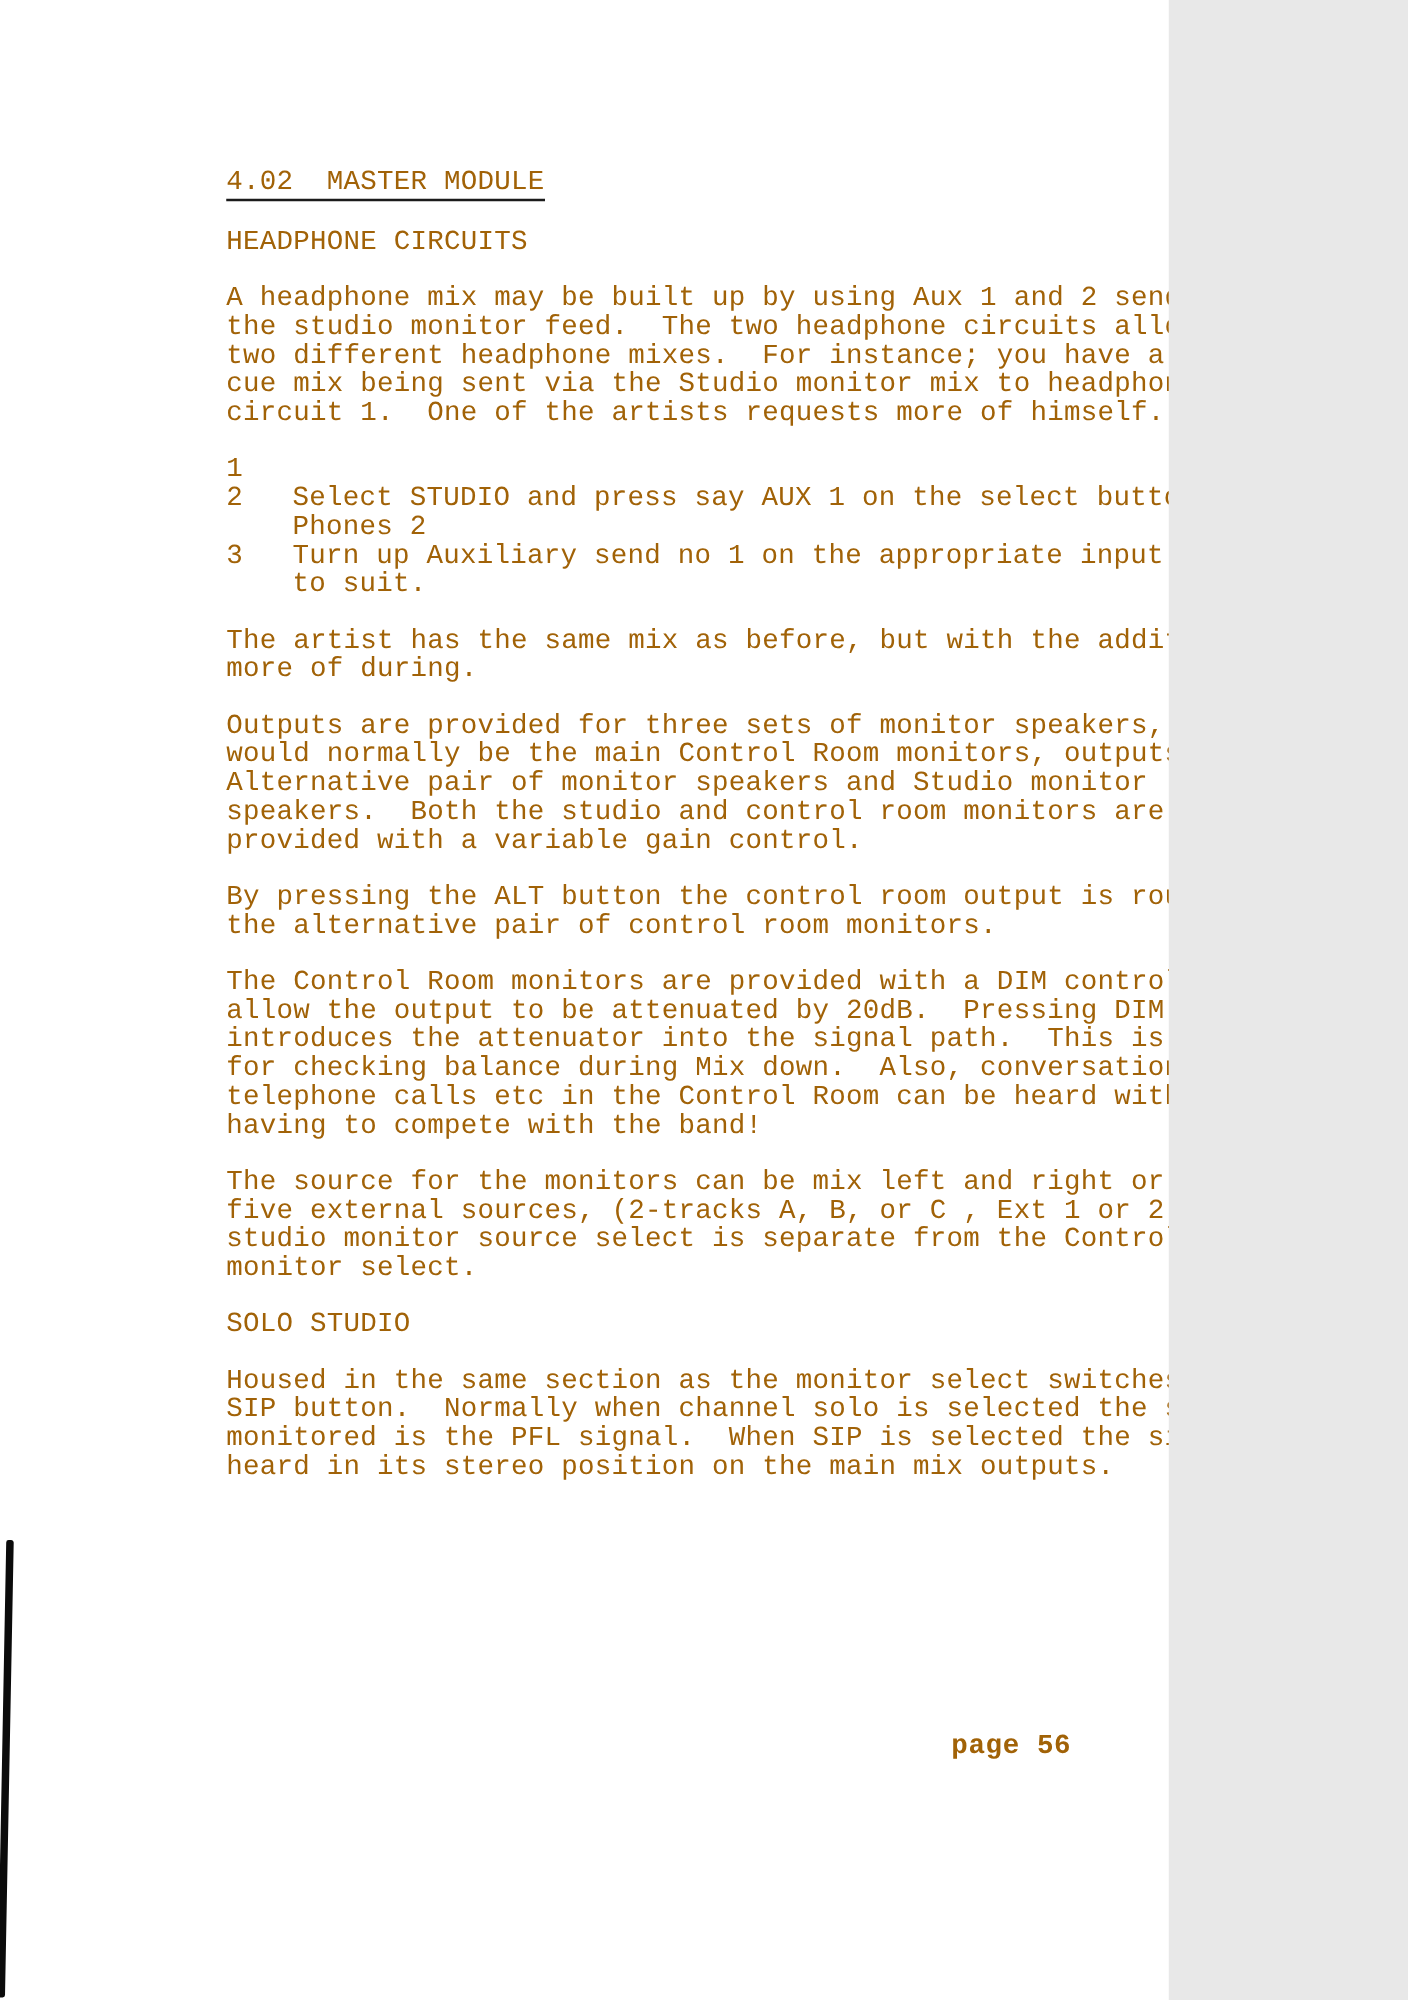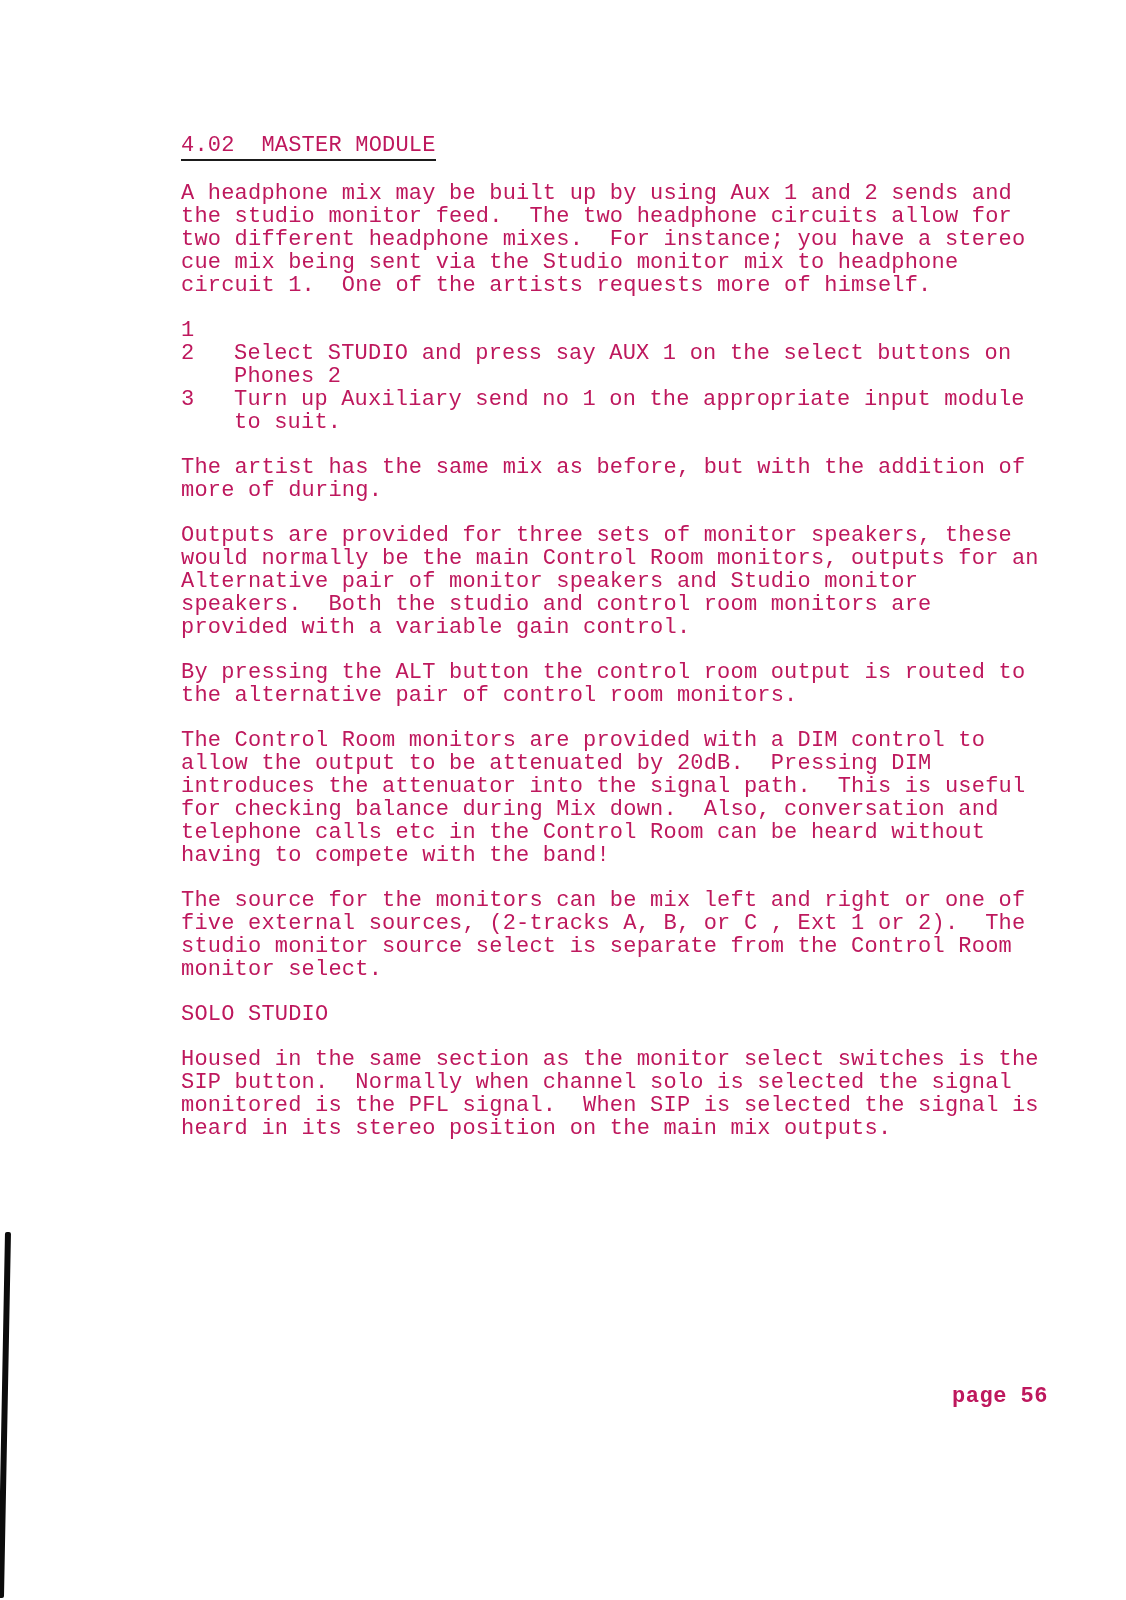--- a/index.html
+++ b/index.html
@@ -1,23 +1,23 @@
 <!DOCTYPE html>
 <html><head>
 <meta charset="utf-8">
 <style>
   html, body { margin: 0; padding: 0; background: #e8e8e8; }
   .page {
     position: relative;
-    width: 1126px;
+    width: 935px;
     height: 1600px;
     background: #ffffff;
     overflow: hidden;
     font-family: "Liberation Mono", "DejaVu Sans Mono", monospace;
-    color: #be185d;
+    color: #a16207;
   }
   .content {
     position: absolute;
     left: 181px;
     top: 134px;
     width: 860px;
     font-size: 22px;
     line-height: 23px;
     letter-spacing: 0.2px;
   }
@@ -62,20 +62,21 @@
 <body>
 
 <div class="page">
 
   <div class="content">
 
     <div class="doc-title">
       <span>4.02  MASTER MODULE</span>
     </div>
 
+    <div class="section-heading">HEADPHONE CIRCUITS</div>
 
     <div class="block">A headphone mix may be built up by using Aux 1 and 2 sends and
 the studio monitor feed.  The two headphone circuits allow for
 two different headphone mixes.  For instance; you have a stereo
 cue mix being sent via the Studio monitor mix to headphone
 circuit 1.  One of the artists requests more of himself.</div>
 
     <div class="numbered-list">
       <div class="list-item">
         <span class="num">1</span>

